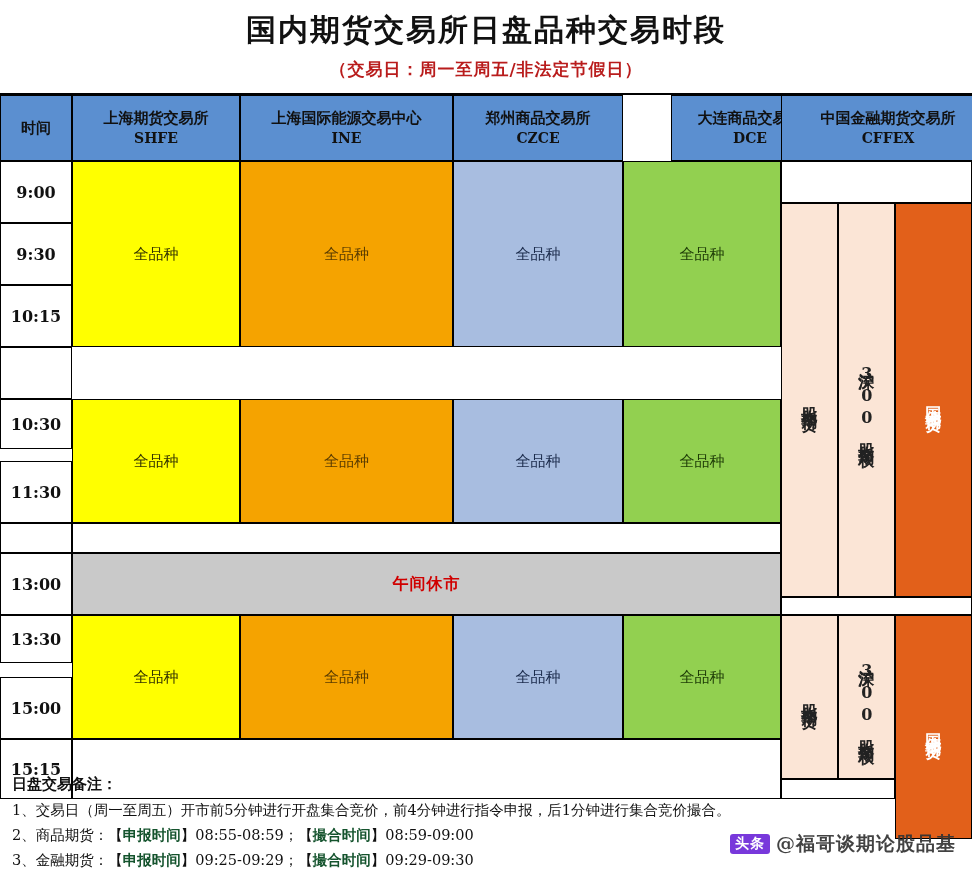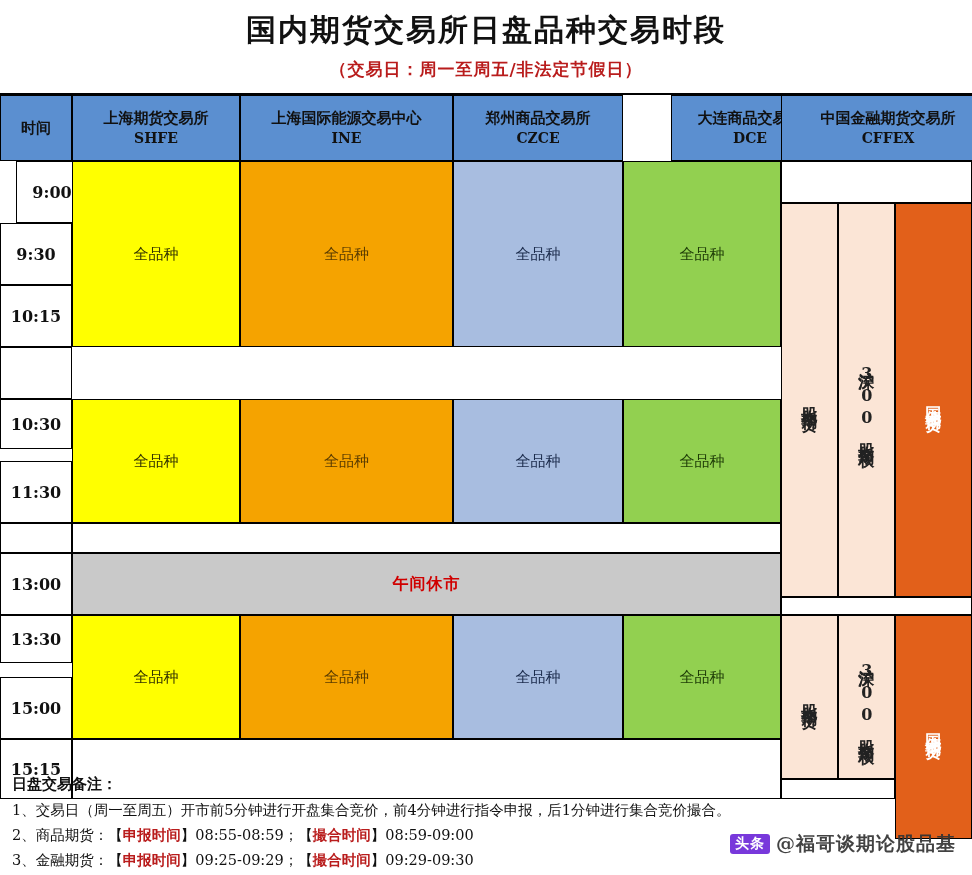--- a/index.html
+++ b/index.html
@@ -109,21 +109,21 @@
     position: absolute;
     left: 0; right: 0;
     top: 764px;
     padding: 8px 12px 0 12px;
     font-family: "DejaVu Serif", "Liberation Serif", serif;
     font-size: 14.5px;
     color: #111;
     line-height: 1.72;
   }
   .notes .note-title { font-weight: bold; font-size: 15px; }
-  .notes .em { color: #b91c1c; font-weight: bold; }
+  .notes .em { color: #14532d; font-weight: bold; }
   .watermark {
     position: absolute;
     right: 16px;
     bottom: 18px;
     font-size: 19px;
     font-weight: bold;
     color: #333333;
     font-family: "DejaVu Serif", "Liberation Serif", serif;
     letter-spacing: 1px;
     opacity: 0.92;
@@ -168,21 +168,21 @@
     </div>
     <div class="cell hdr" style="left:623px;top:0;width:158px;height:66px;margin-left:48px;">
       <span>大连商品交易所</span>
       <span class="en">DCE</span>
     </div>
     <div class="cell hdr" style="left:781px;top:0;width:214px;height:66px;">
       <span>中国金融期货交易所</span>
       <span class="en">CFFEX</span>
     </div>
 
-    <div class="cell timecell" style="left:16px;top:66px;width:72px;height:62px;">
+    <div class="cell timecell" style="left:0;top:66px;width:72px;height:62px;">
       <span>9:00</span>
     </div>
     <div class="cell timecell" style="left:0;top:128px;width:72px;height:62px;">
       <span>9:30</span>
     </div>
     <div class="cell timecell" style="left:0;top:190px;width:72px;height:62px;">
       <span>10:15</span>
     </div>
     <div class="cell blankcell" style="left:0;top:252px;width:72px;height:52px;"></div>
     <div class="cell timecell" style="left:0;top:304px;width:72px;height:50px;">

